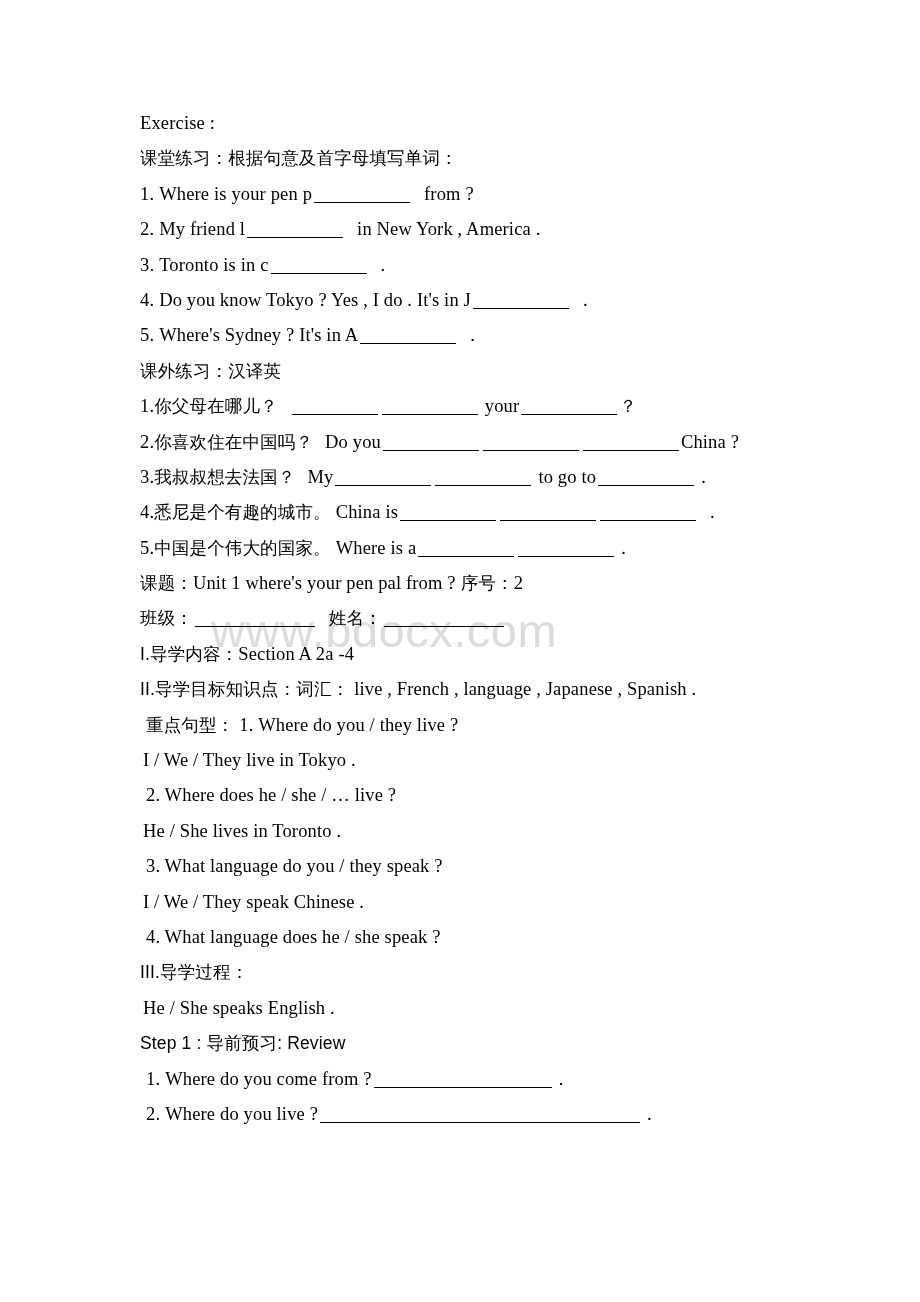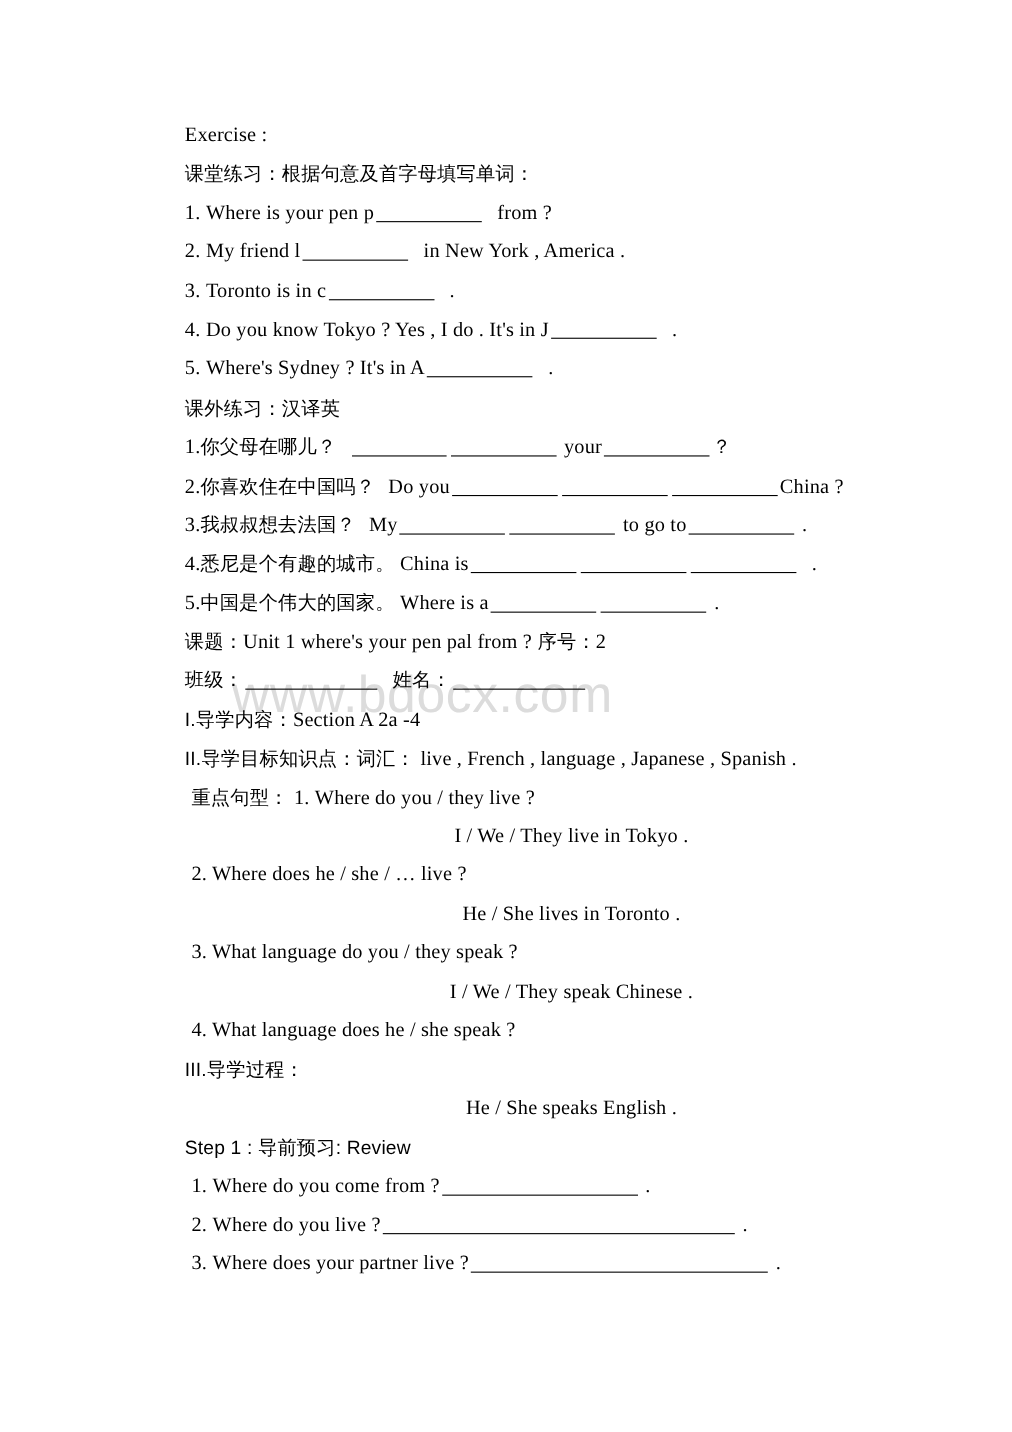--- a/index.html
+++ b/index.html
@@ -41,33 +41,32 @@
     z-index: 1;
   }
 
   
   .doc {
     position: absolute;
     left: 140px;
     top: 106px;
     width: 700px;
     z-index: 2;
-    margin-left: 28px;
   }
 
   .line {
     font-size: 18.5px;
     line-height: 35.4px;
     height: 35.4px;
     white-space: nowrap;
     letter-spacing: 0.15px;
   }
 
   .line.ind1 { padding-left: 6px; }
-  .line.ind2 { padding-left: 3px; text-align: center; }
+  .line.ind2 { padding-left: 3px; }
 
   
   .blank {
     display: inline-block;
     border-bottom: 1.4px solid #000;
     vertical-align: -3px;
     height: 15px;
     margin: 0 2px;
   }
   .b-md  { width: 86px; }
@@ -201,18 +200,15 @@
     </div>
 
     <div class="line ind1">
       <span>1.</span><span class="sp"></span><span>Where do you come from ?</span><span class="blank b-2xl"></span><span class="sp"></span><span>.</span>
     </div>
 
     <div class="line ind1">
       <span>2.</span><span class="sp"></span><span>Where do you live ?</span><span class="blank b-4xl"></span><span class="sp"></span><span>.</span>
     </div>
 
-    <div class="line ind1">
-      <span>3.</span><span class="sp"></span><span>Where does your partner live ?</span><span class="blank b-3xl"></span><span class="sp"></span><span>.</span>
-    </div>
 
   </div>
 </div>
 
 </body></html>

